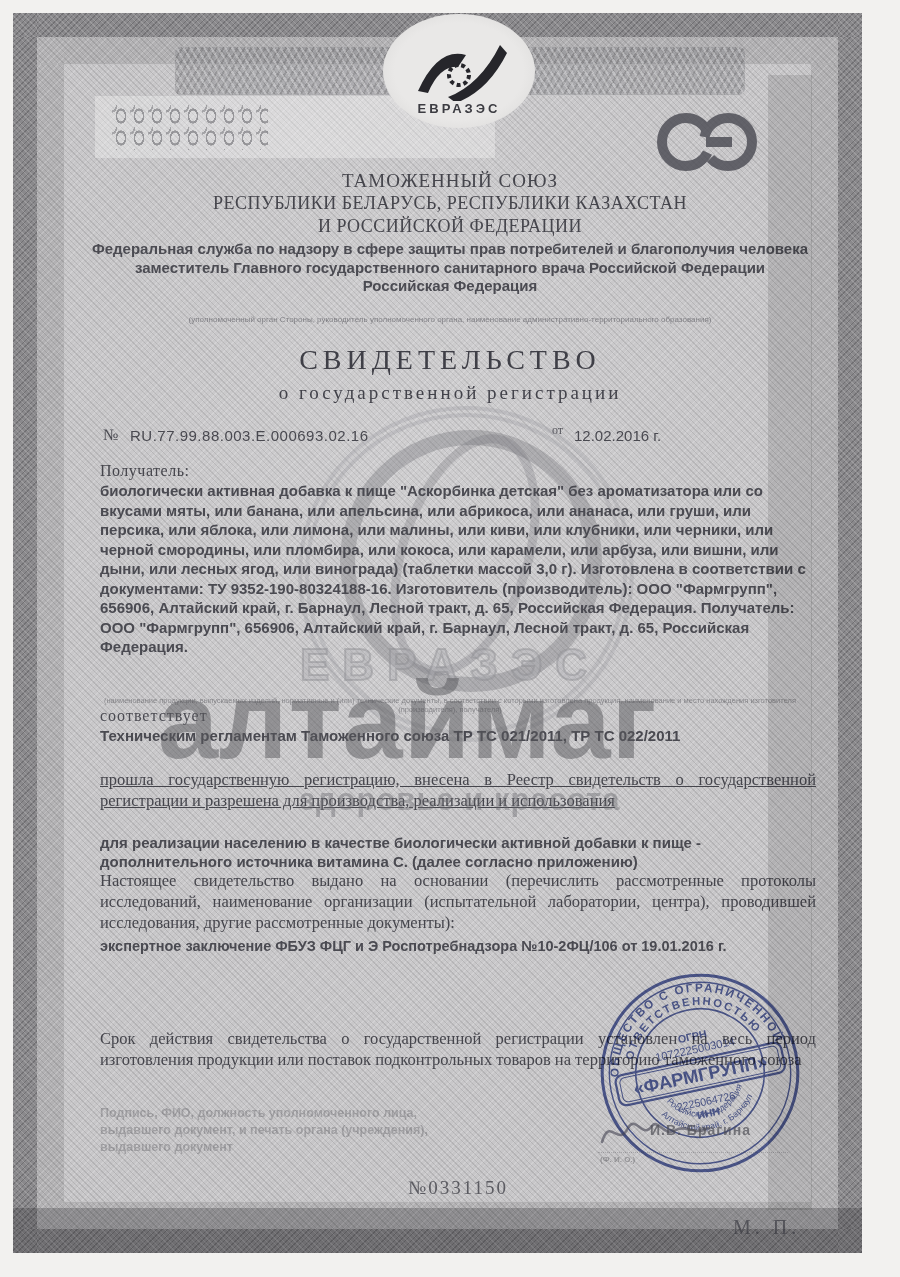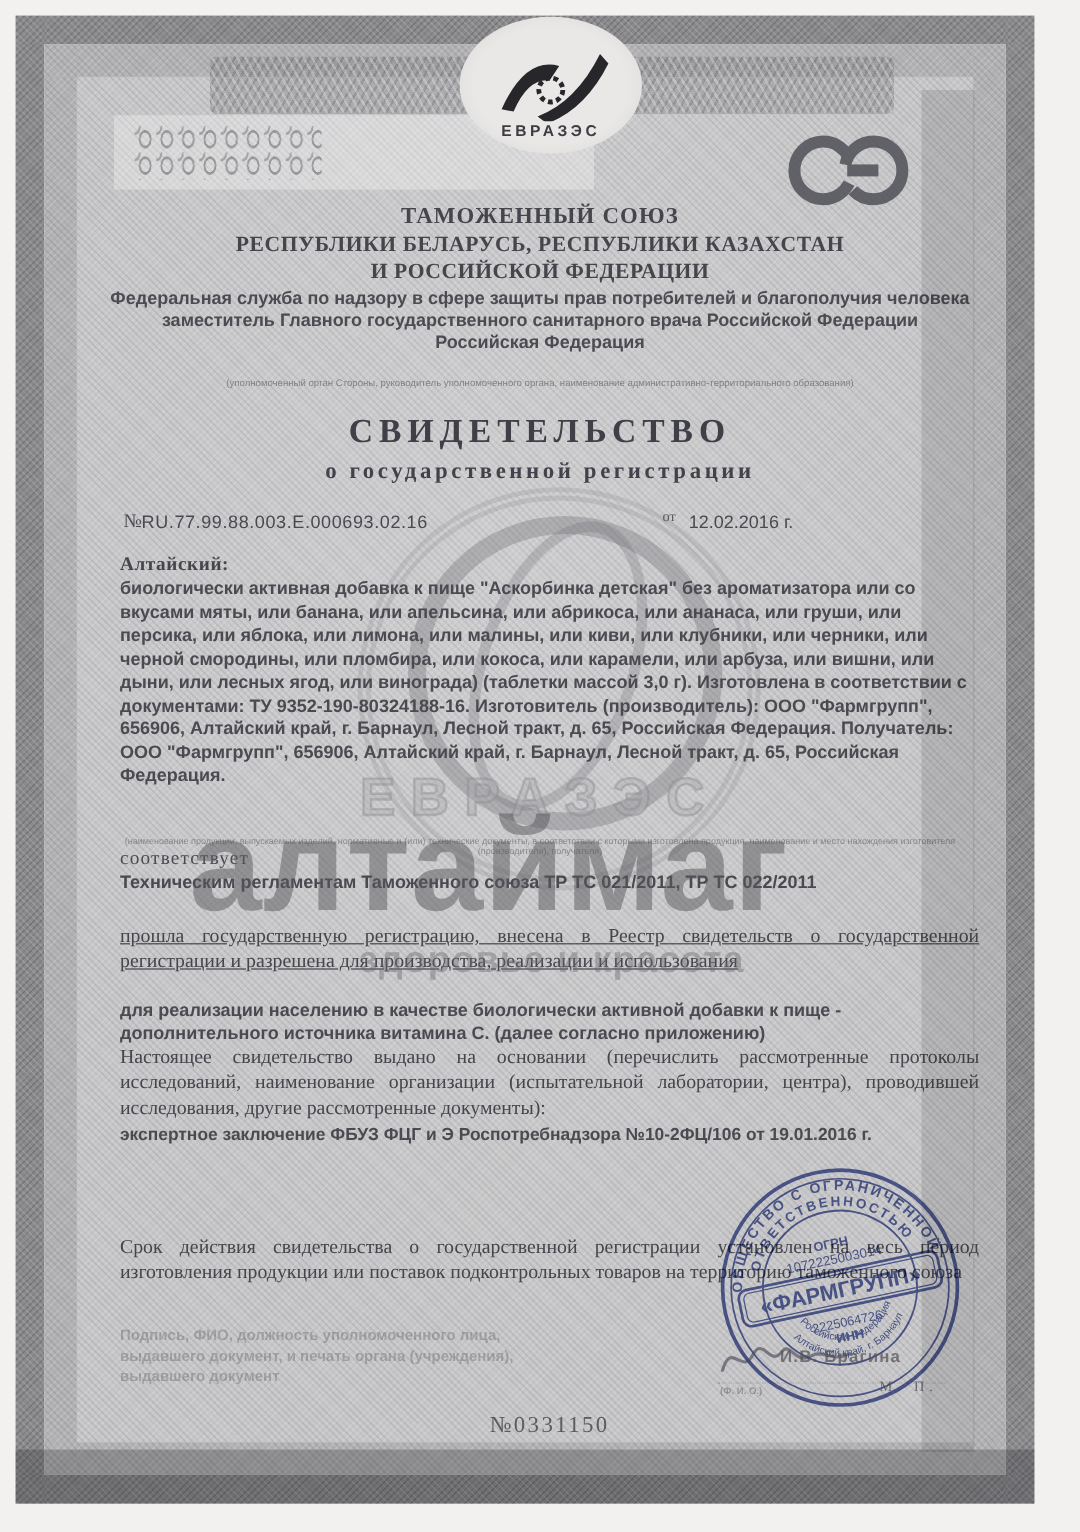--- a/index.html
+++ b/index.html
@@ -33,34 +33,34 @@
   #guilloche{left:112px;top:105px;width:156px;height:45px;opacity:.8;
      background-image:
        radial-gradient(7px 10px at 9px 11px, transparent 52%, rgba(70,70,76,.55) 56%, rgba(70,70,76,.55) 74%, transparent 78%),
        radial-gradient(7px 10px at 0px 0px, transparent 52%, rgba(70,70,76,.45) 56%, rgba(70,70,76,.45) 74%, transparent 78%);
      background-size:18px 22px;}
   #light-patch{left:95px;top:96px;width:400px;height:62px;background:rgba(255,255,255,.30);}
   
   #ce-mark{left:646px;top:106px;width:130px;height:72px;}
   
   .center-col{left:90px;width:720px;text-align:center;color:#45454c;}
-  .serif-b{font-family:"Liberation Serif",serif;font-weight:bold;}
+  .serif-b{font-family:"Liberation Serif",serif;font-weight:normal;}
   .sans{font-family:"Liberation Sans",sans-serif;font-weight:bold;}
   #h1{top:170px;font-size:19px;letter-spacing:1px;}
   #h2{top:193px;font-size:18px;letter-spacing:.5px;}
   #h3{top:216px;font-size:18px;letter-spacing:.5px;}
   #h4{top:240px;font-size:15px;color:#4b4b52;}
   #h5{top:259px;font-size:15px;color:#4b4b52;}
   #h6{top:277px;font-size:15px;color:#4b4b52;}
   #form-note-1{top:315px;font-size:8px;color:rgba(70,70,76,.55);}
   #title-main{top:344px;font-size:28px;letter-spacing:5px;color:#3f3f47;}
   #title-sub{top:382px;font-size:19px;letter-spacing:3px;color:#42424a;}
   
   #num-label{left:103px;top:426px;font-size:16px;font-family:"Liberation Serif",serif;color:#4b4b52;}
-  #num-value{left:118px;top:427px;font-size:15px;color:#494950;letter-spacing:.5px;}
+  #num-value{left:130px;top:427px;font-size:15px;color:#494950;letter-spacing:.5px;}
   #date-label{left:552px;top:423px;font-size:12px;font-family:"Liberation Serif",serif;color:#55555c;text-align:center;}
   #date-value{left:574px;top:427px;font-size:15px;color:#494950;}
   
   #product-label{left:100px;top:462px;font-size:16px;font-family:"Liberation Serif",serif;color:#45454c;letter-spacing:.5px;}
   #product-desc{left:100px;top:481px;width:716px;font-size:15px;line-height:19.5px;color:#4a4a51;}
   
   #wm-ring{left:298px;top:406px;width:314px;height:314px;border-radius:50%;
      border:11px double rgba(150,150,154,.30);}
   #wm-globe{left:340px;top:430px;width:232px;height:232px;border-radius:50%;
      border:15px solid rgba(112,112,118,.35);}
@@ -86,21 +86,21 @@
   #basis-expert{left:100px;top:938px;width:716px;font-size:14.5px;color:#4a4a51;}
   #validity-statement{left:100px;top:1028px;width:716px;}
   
   #sig-note{left:100px;top:1105px;width:410px;font-size:12.5px;line-height:17px;color:rgba(75,75,82,.32);}
   #stamp{left:593px;top:966px;width:214px;height:214px;transform:rotate(-12deg);
      mix-blend-mode:multiply;opacity:.88;}
   #signature-squiggle{left:596px;top:1110px;width:120px;height:44px;}
   #signer-name{left:650px;top:1122px;font-size:14px;color:rgba(80,80,88,.72);letter-spacing:1px;}
   #fio-line{left:598px;top:1152px;width:190px;border-top:1px dotted rgba(60,60,66,.25);}
   #fio-note{left:600px;top:1155px;font-size:8px;color:rgba(70,70,76,.40);}
-  #seal-place{left:733px;top:1148px;font-size:12px;font-family:"Liberation Serif",serif;
+  #seal-place{left:733px;top:1216px;font-size:20px;font-family:"Liberation Serif",serif;
      letter-spacing:4px;color:rgba(70,70,78,.70);}
   #serial{left:358px;top:1177px;width:200px;text-align:center;font-size:19px;
      font-family:"Liberation Serif",serif;letter-spacing:2px;color:rgba(68,68,76,.82);}
   
   #scan-strip-right{left:768px;top:75px;width:44px;height:1135px;background:rgba(0,0,0,.10);z-index:40;}
   #scan-band-bottom{left:13px;top:1208px;width:849px;height:45px;background:rgba(25,25,28,.24);z-index:41;}
   .noink{pointer-events:none;}
 </style>
 </head>
 <body>
@@ -150,21 +150,21 @@
   <div class="abs center-col" id="form-note-1">(уполномоченный орган Стороны, руководитель уполномоченного органа, наименование административно-территориального образования)</div>
 
   <div class="abs center-col serif-b" id="title-main">СВИДЕТЕЛЬСТВО</div>
   <div class="abs center-col serif-b" id="title-sub">о государственной регистрации</div>
 
   <div class="abs" id="num-label">№</div>
   <div class="abs" id="num-value">RU.77.99.88.003.E.000693.02.16</div>
   <div class="abs" id="date-label">от</div>
   <div class="abs" id="date-value">12.02.2016 г.</div>
 
-  <div class="abs serif-b" id="product-label">Алтайский:</div>
+  <div class="abs serif-b" id="product-label">Получатель:</div>
   <div class="abs sans" id="product-desc">биологически активная добавка к пище "Аскорбинка детская" без ароматизатора или со вкусами мяты, или банана, или апельсина, или абрикоса, или ананаса, или груши, или персика, или яблока, или лимона, или малины, или киви, или клубники, или черники, или черной смородины, или пломбира, или кокоса, или карамели, или арбуза, или вишни, или дыни, или лесных ягод, или винограда) (таблетки массой 3,0 г). Изготовлена в соответствии с документами: ТУ 9352-190-80324188-16. Изготовитель (производитель): ООО "Фармгрупп", 656906, Алтайский край, г. Барнаул, Лесной тракт, д. 65, Российская Федерация.  Получатель: ООО "Фармгрупп", 656906, Алтайский край, г. Барнаул, Лесной тракт, д. 65, Российская Федерация.</div>
 
   <div class="abs" id="form-note-2">(наименование продукции, выпускаемых изделий, нормативные и (или) технические документы, в соответствии с которыми изготовлена продукция, наименование и место нахождения изготовителя (производителя), получателя)</div>
   <div class="abs" id="compliance-label">соответствует</div>
   <div class="abs sans" id="compliance-text">Техническим регламентам Таможенного союза ТР ТС 021/2011, ТР ТС 022/2011</div>
 
   <div class="abs serif-par" id="registry-statement">прошла государственную регистрацию, внесена в Реестр свидетельств о государственной регистрации и разрешена для производства, реализации и использования</div>
   <div class="abs sans" id="registry-usage">для реализации населению в качестве биологически активной добавки к пище - дополнительного источника витамина С. (далее согласно приложению)</div>
 
   <div class="abs serif-par" id="basis-statement">Настоящее свидетельство выдано на основании (перечислить рассмотренные протоколы исследований, наименование организации (испытательной лаборатории, центра), проводившей исследования, другие рассмотренные документы):</div>

